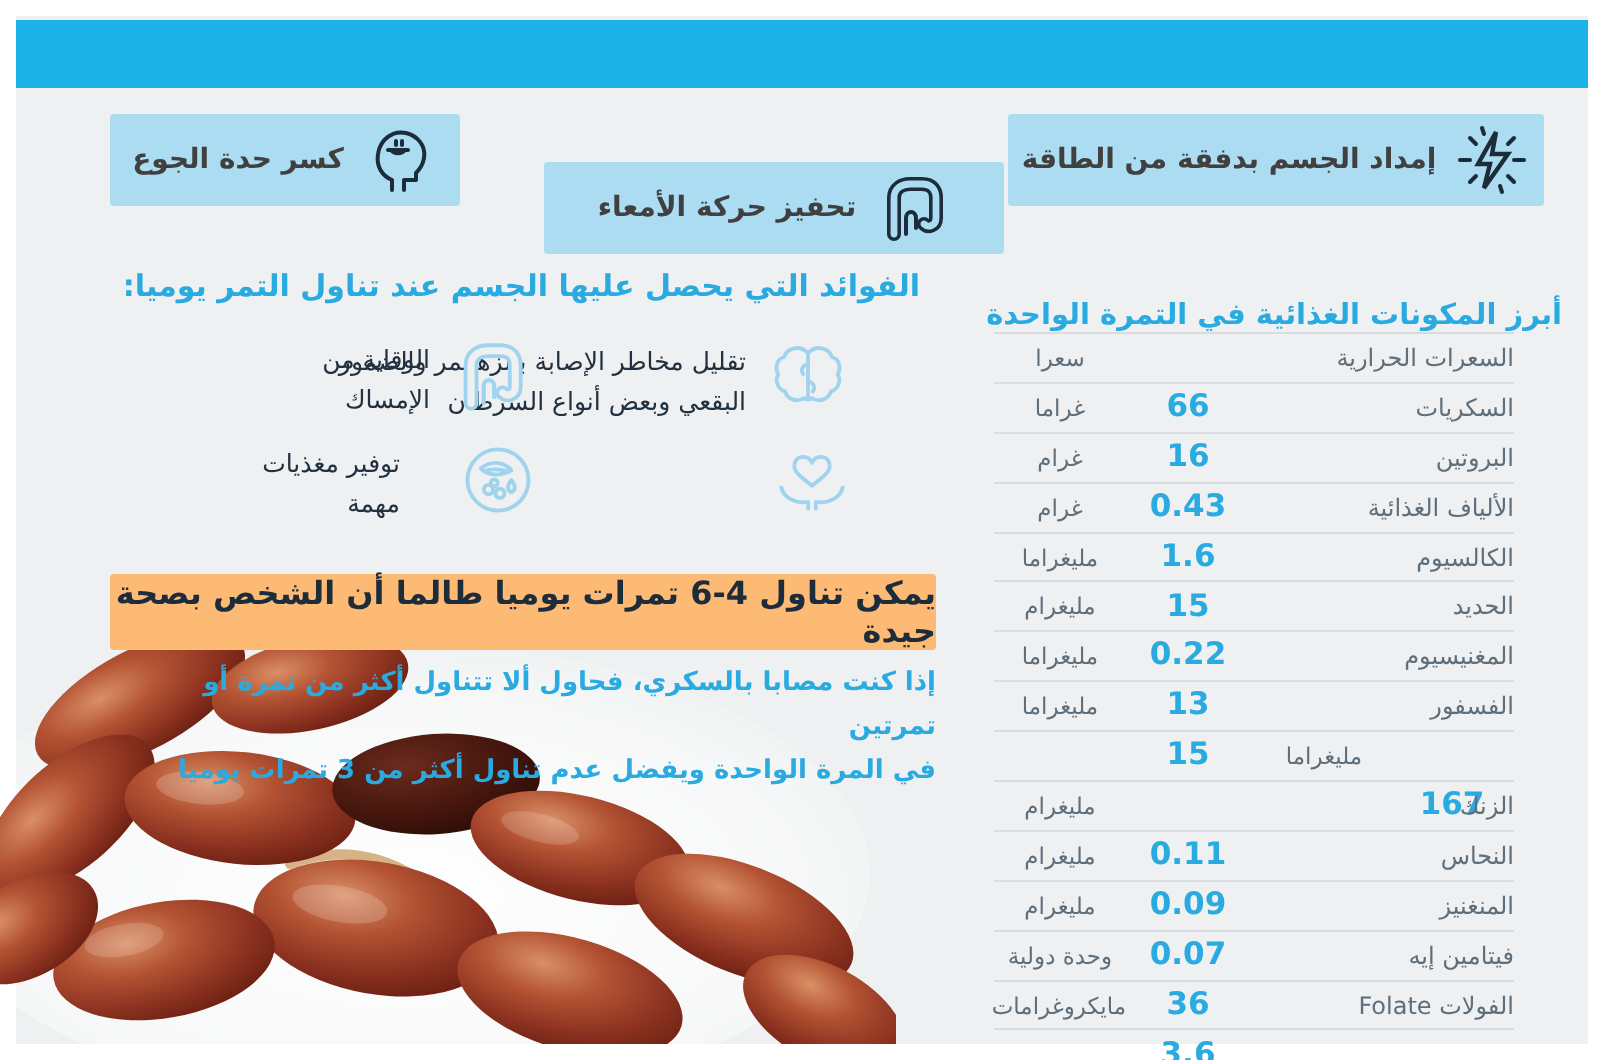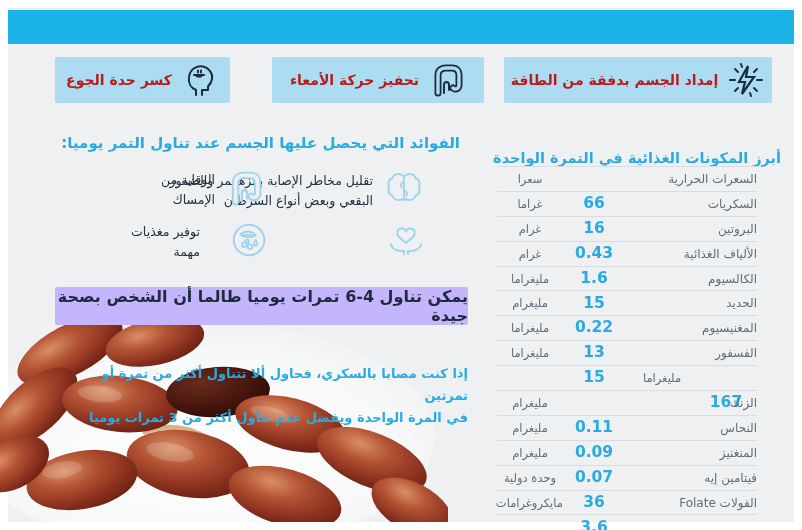--- a/index.html
+++ b/index.html
@@ -7,24 +7,24 @@
     position:relative;width:802px;height:530px;background:#ffffff;
     overflow:hidden;font-family:"DejaVu Sans",sans-serif;
   }
   .panel{position:absolute;left:8px;top:8px;width:786px;height:514px;background:#eef0f1;}
   .topbar{position:absolute;left:8px;top:10px;width:786px;height:34px;background:#1cb3e8;}
 
   
   .banner{
     position:absolute;top:57px;height:46px;background:#abdcf1;border-radius:2px;
     display:flex;direction:rtl;align-items:center;justify-content:center;gap:9px;
-    color:#b91c1c;font-weight:bold;font-size:14px;
+    color:#404040;font-weight:bold;font-size:14px;
   }
   .banner-hunger{left:55px;width:175px;}
-  .banner-bowel{left:272px;width:212px;}
+  .banner-bowel{left:272px;width:230px;margin-top:24px;}
   .banner-energy{left:504px;width:268px;justify-content:center;}
   .banner .bicon{flex:0 0 auto;display:flex;align-items:center;}
 
   
   .benefits-title{
     position:absolute;left:32px;top:134px;width:428px;direction:rtl;text-align:right;
     color:#29abe2;font-weight:bold;font-size:15px;
   }
   .benefit{
     position:absolute;display:flex;direction:rtl;align-items:center;gap:10px;
@@ -33,27 +33,27 @@
   .benefit .btext{
     color:#22313f;font-size:12.5px;line-height:1.55;text-align:right;white-space:pre-line;
   }
   .benefit-alzheimer{top:167px;right:377px;width:258px;}
   .benefit-constipation{top:167px;right:537px;width:140px;}
   .benefit-heart{top:218px;right:375px;width:250px;}
   .benefit-nutrients{top:218px;right:532px;width:140px;gap:28px;}
 
   
   .reco-banner{
-    position:absolute;left:55px;top:287px;width:413px;height:38px;background:#c4b5fd;
+    position:absolute;left:55px;top:287px;width:413px;height:38px;background:#fdba74;
     border-radius:2px;display:flex;direction:rtl;align-items:center;justify-content:center;
     color:#1d2c3b;font-weight:bold;font-size:16px;z-index:3;
   }
   .diabetes-note{
     position:absolute;top:331px;right:334px;width:380px;direction:rtl;text-align:right;
-    color:#29abe2;font-weight:bold;font-size:13px;line-height:1.7;white-space:pre-line;z-index:3;margin-top:32px;
+    color:#29abe2;font-weight:bold;font-size:13px;line-height:1.7;white-space:pre-line;z-index:3;
   }
 
   
   .nutrition-title{
     position:absolute;top:129px;right:21px;width:300px;direction:rtl;text-align:right;
     color:#29abe2;font-weight:bold;font-size:14.5px;margin-top:21px;
   }
   .ntable{
     position:absolute;left:497px;top:166px;width:260px;border-top:1px solid #d8dcdf;
   }

